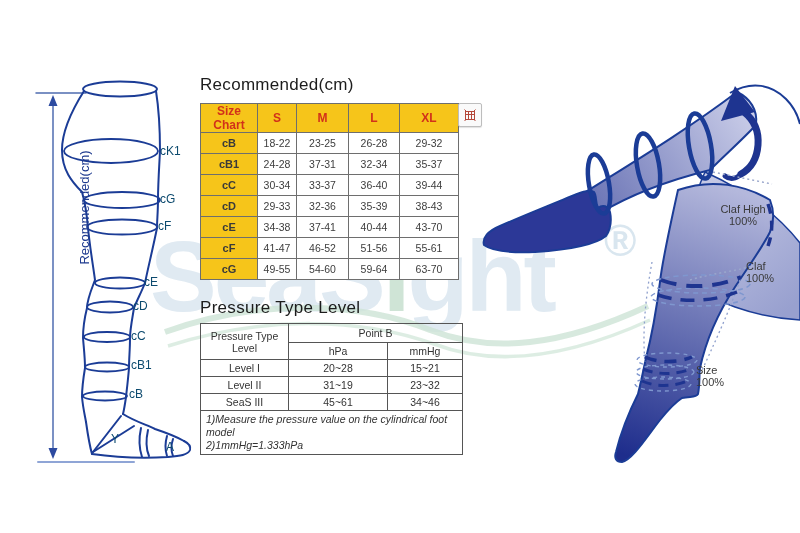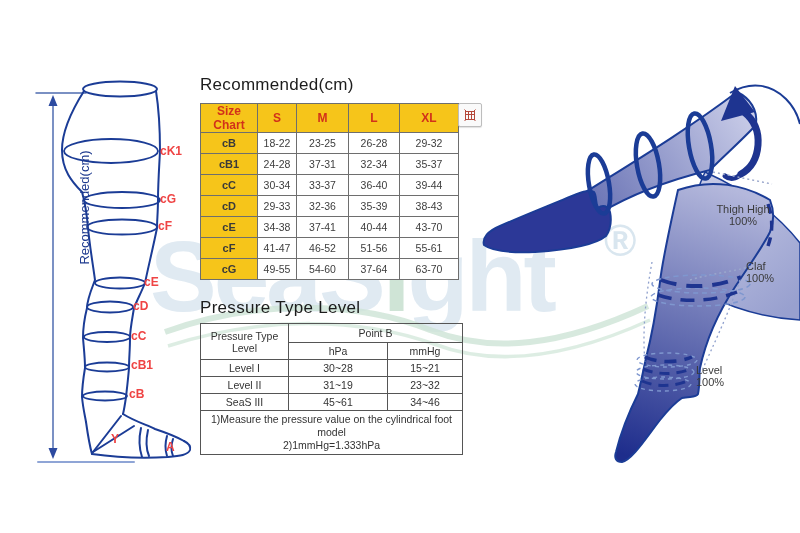--- a/index.html
+++ b/index.html
@@ -20,23 +20,23 @@
   #size-table td{border:1px solid #6e6e6e;text-align:center;font-size:10.5px;color:#3d3d3d;
                  background:#ffffff;height:20px;padding:0;margin-top:47px;}
   #size-table tr.hdr td{background:#f6c51a;color:#d2311a;font-size:12px;font-weight:bold;height:25px;}
   #size-table td.rowlab{background:#f6c51a;color:#3a3a3a;font-size:11px;font-weight:600;}
   #size-table{border:1px solid #555;}
   
   #press-table{left:200px;top:323px;width:262px;border:1px solid #555;}
   #press-table td{border:1px solid #555;text-align:center;font-size:10.5px;color:#333;
                   background:transparent;height:16px;padding:0;}
   #press-table td.h2{height:18px;}
-  #press-table td.notes{height:32px;text-align:center;padding:2px 5px;font-size:10.5px;line-height:13px;}
-  
-  .pt-lab{position:absolute;font-size:12px;font-weight:bold;color:#ef4444;z-index:2;line-height:12px;}
+  #press-table td.notes{height:32px;text-align:left;padding:2px 5px;font-size:10.5px;line-height:13px;font-style:italic;}
+  
+  .pt-lab{position:absolute;font-size:12px;font-weight:normal;color:#0c4a6e;z-index:2;line-height:12px;}
   
   .dim-lab{position:absolute;left:14px;top:200px;width:140px;font-size:13px;color:#1e3a8f;
            transform:rotate(-90deg);transform-origin:center center;text-align:center;z-index:2;}
   
   .stk-lab{position:absolute;font-size:11px;color:#3a3a3a;line-height:12px;z-index:2;}
   .stk-lab .pc{display:block;}
   #thigh-lab{left:711px;top:203px;width:64px;text-align:center;}
   #calf-lab{left:746px;top:260px;width:42px;}
   #ankle-lab{left:696px;top:364px;width:48px;}
   
@@ -164,29 +164,29 @@
       <ellipse cx="667" cy="360" rx="30" ry="7" fill="none" stroke="#7f97cf" stroke-width="1.4" stroke-dasharray="4,4"></ellipse>
       <ellipse cx="665" cy="372" rx="29" ry="7" fill="none" stroke="#7f97cf" stroke-width="1.4" stroke-dasharray="4,4"></ellipse>
       <ellipse cx="663" cy="384" rx="28" ry="7" fill="none" stroke="#7f97cf" stroke-width="1.4" stroke-dasharray="4,4"></ellipse>
       <path d="M645,357 C658,363 678,363 692,357" fill="none" stroke="#1e3490" stroke-width="3.5" stroke-dasharray="12,8"></path>
       <path d="M643,369 C657,375 676,375 691,369" fill="none" stroke="#1e3490" stroke-width="3" stroke-dasharray="10,7"></path>
       <path d="M642,381 C655,387 673,387 687,381" fill="none" stroke="#1e3490" stroke-width="3" stroke-dasharray="10,7"></path>
     </g>
   </svg>
 
   <div class="stk-lab" id="thigh-lab">
-    <span>Thigh High</span>
+    <span>Claf High</span>
     <span class="pc">100%</span>
   </div>
   <div class="stk-lab" id="calf-lab">
     <span>Claf</span>
     <span class="pc">100%</span>
   </div>
   <div class="stk-lab" id="ankle-lab">
-    <span>Level</span>
+    <span>Size</span>
     <span class="pc">100%</span>
   </div>
 
   <div class="sec-title" style="top:75px">Recommended(cm)</div>
 
   <table id="size-table">
     <colgroup>
         <col style="width:57px">
         <col style="width:39px">
         <col style="width:52px">
@@ -240,21 +240,21 @@
       <td class="rowlab">cF</td>
       <td>41-47</td>
       <td>46-52</td>
       <td>51-56</td>
       <td>55-61</td>
     </tr>
     <tr>
       <td class="rowlab">cG</td>
       <td>49-55</td>
       <td>54-60</td>
-      <td>37-64</td>
+      <td>59-64</td>
       <td>63-70</td>
     </tr>
   </tbody>
     </table>
 
   <div class="tool-btn">
     <svg width="14" height="14" viewBox="0 0 14 14">
       <g stroke="#b5483a" stroke-width="1" fill="none">
         <rect x="2.5" y="3.5" width="9" height="8"></rect>
         <path d="M2.5 6.5h9 M5.5 3.5v8 M8.5 3.5v8"></path>
@@ -275,21 +275,21 @@
         <tr>
       <td rowspan="2">Pressure Type Level</td>
       <td colspan="2" class="h2">Point B</td>
     </tr>
     <tr>
       <td>hPa</td>
       <td>mmHg</td>
     </tr>
     <tr>
       <td>Level I</td>
-      <td>30~28</td>
+      <td>20~28</td>
       <td>15~21</td>
     </tr>
     <tr>
       <td>Level II</td>
       <td>31~19</td>
       <td>23~32</td>
     </tr>
     <tr>
       <td>SeaS III</td>
       <td>45~61</td>

